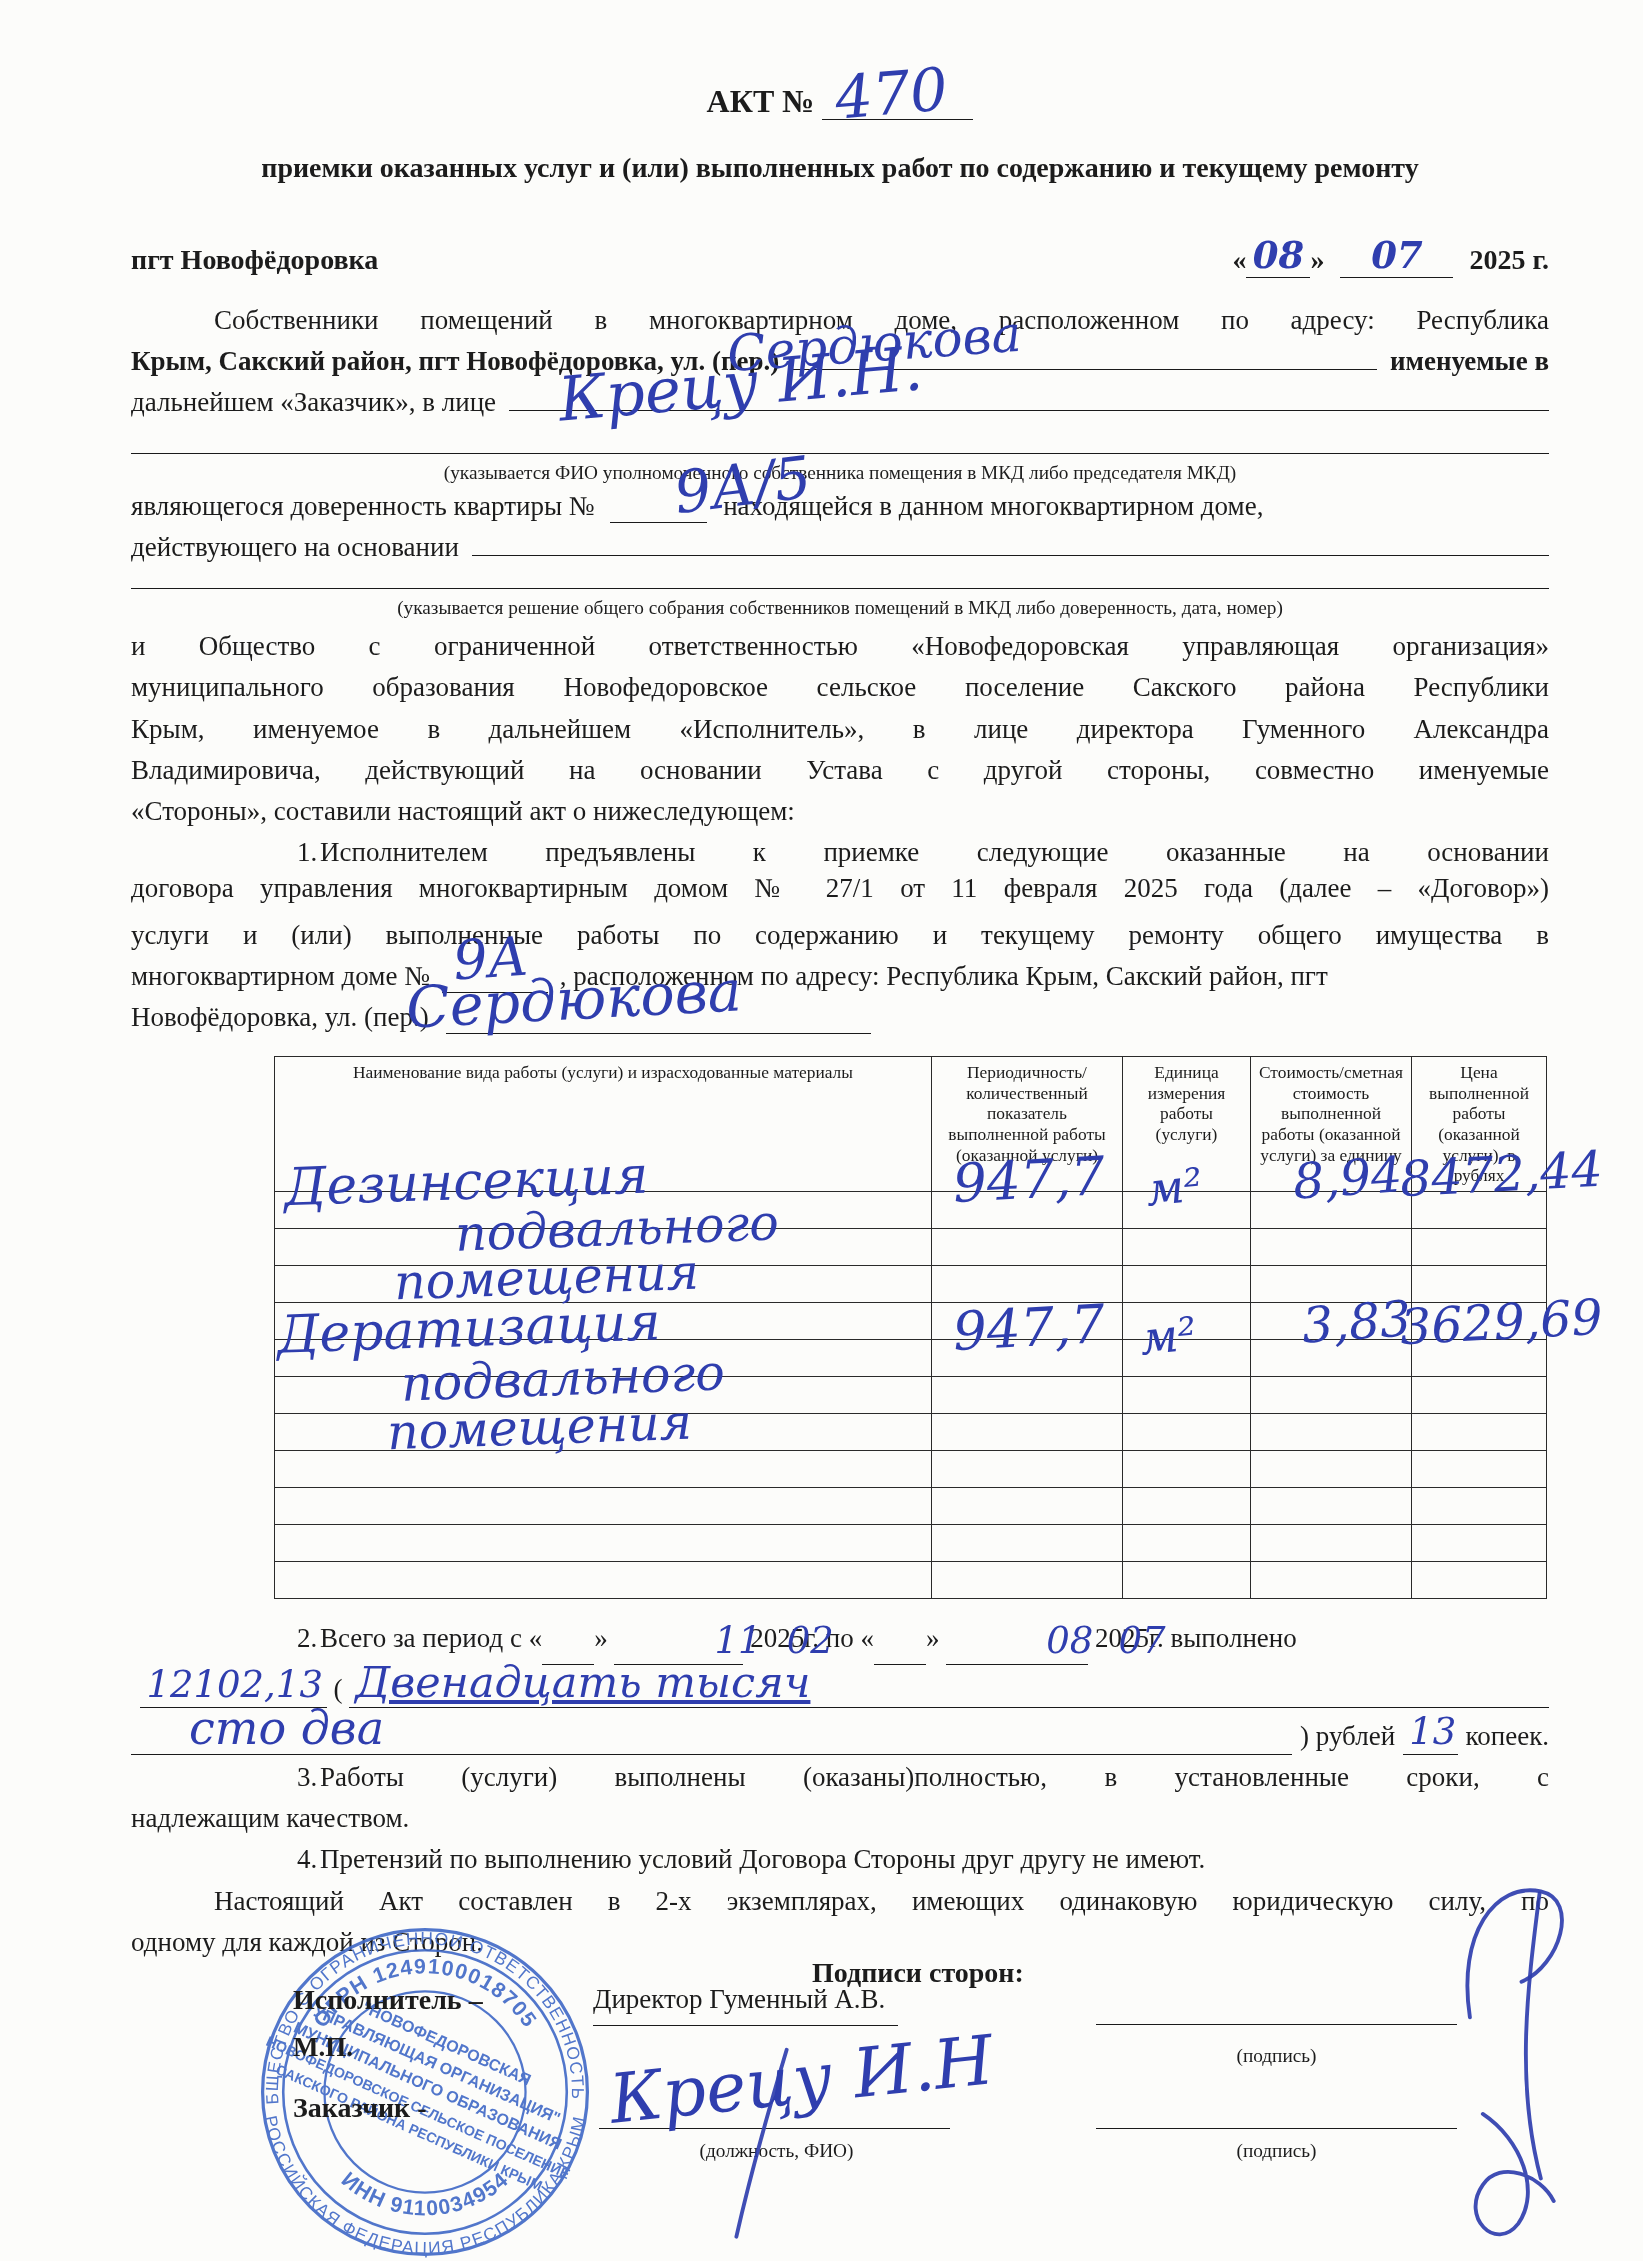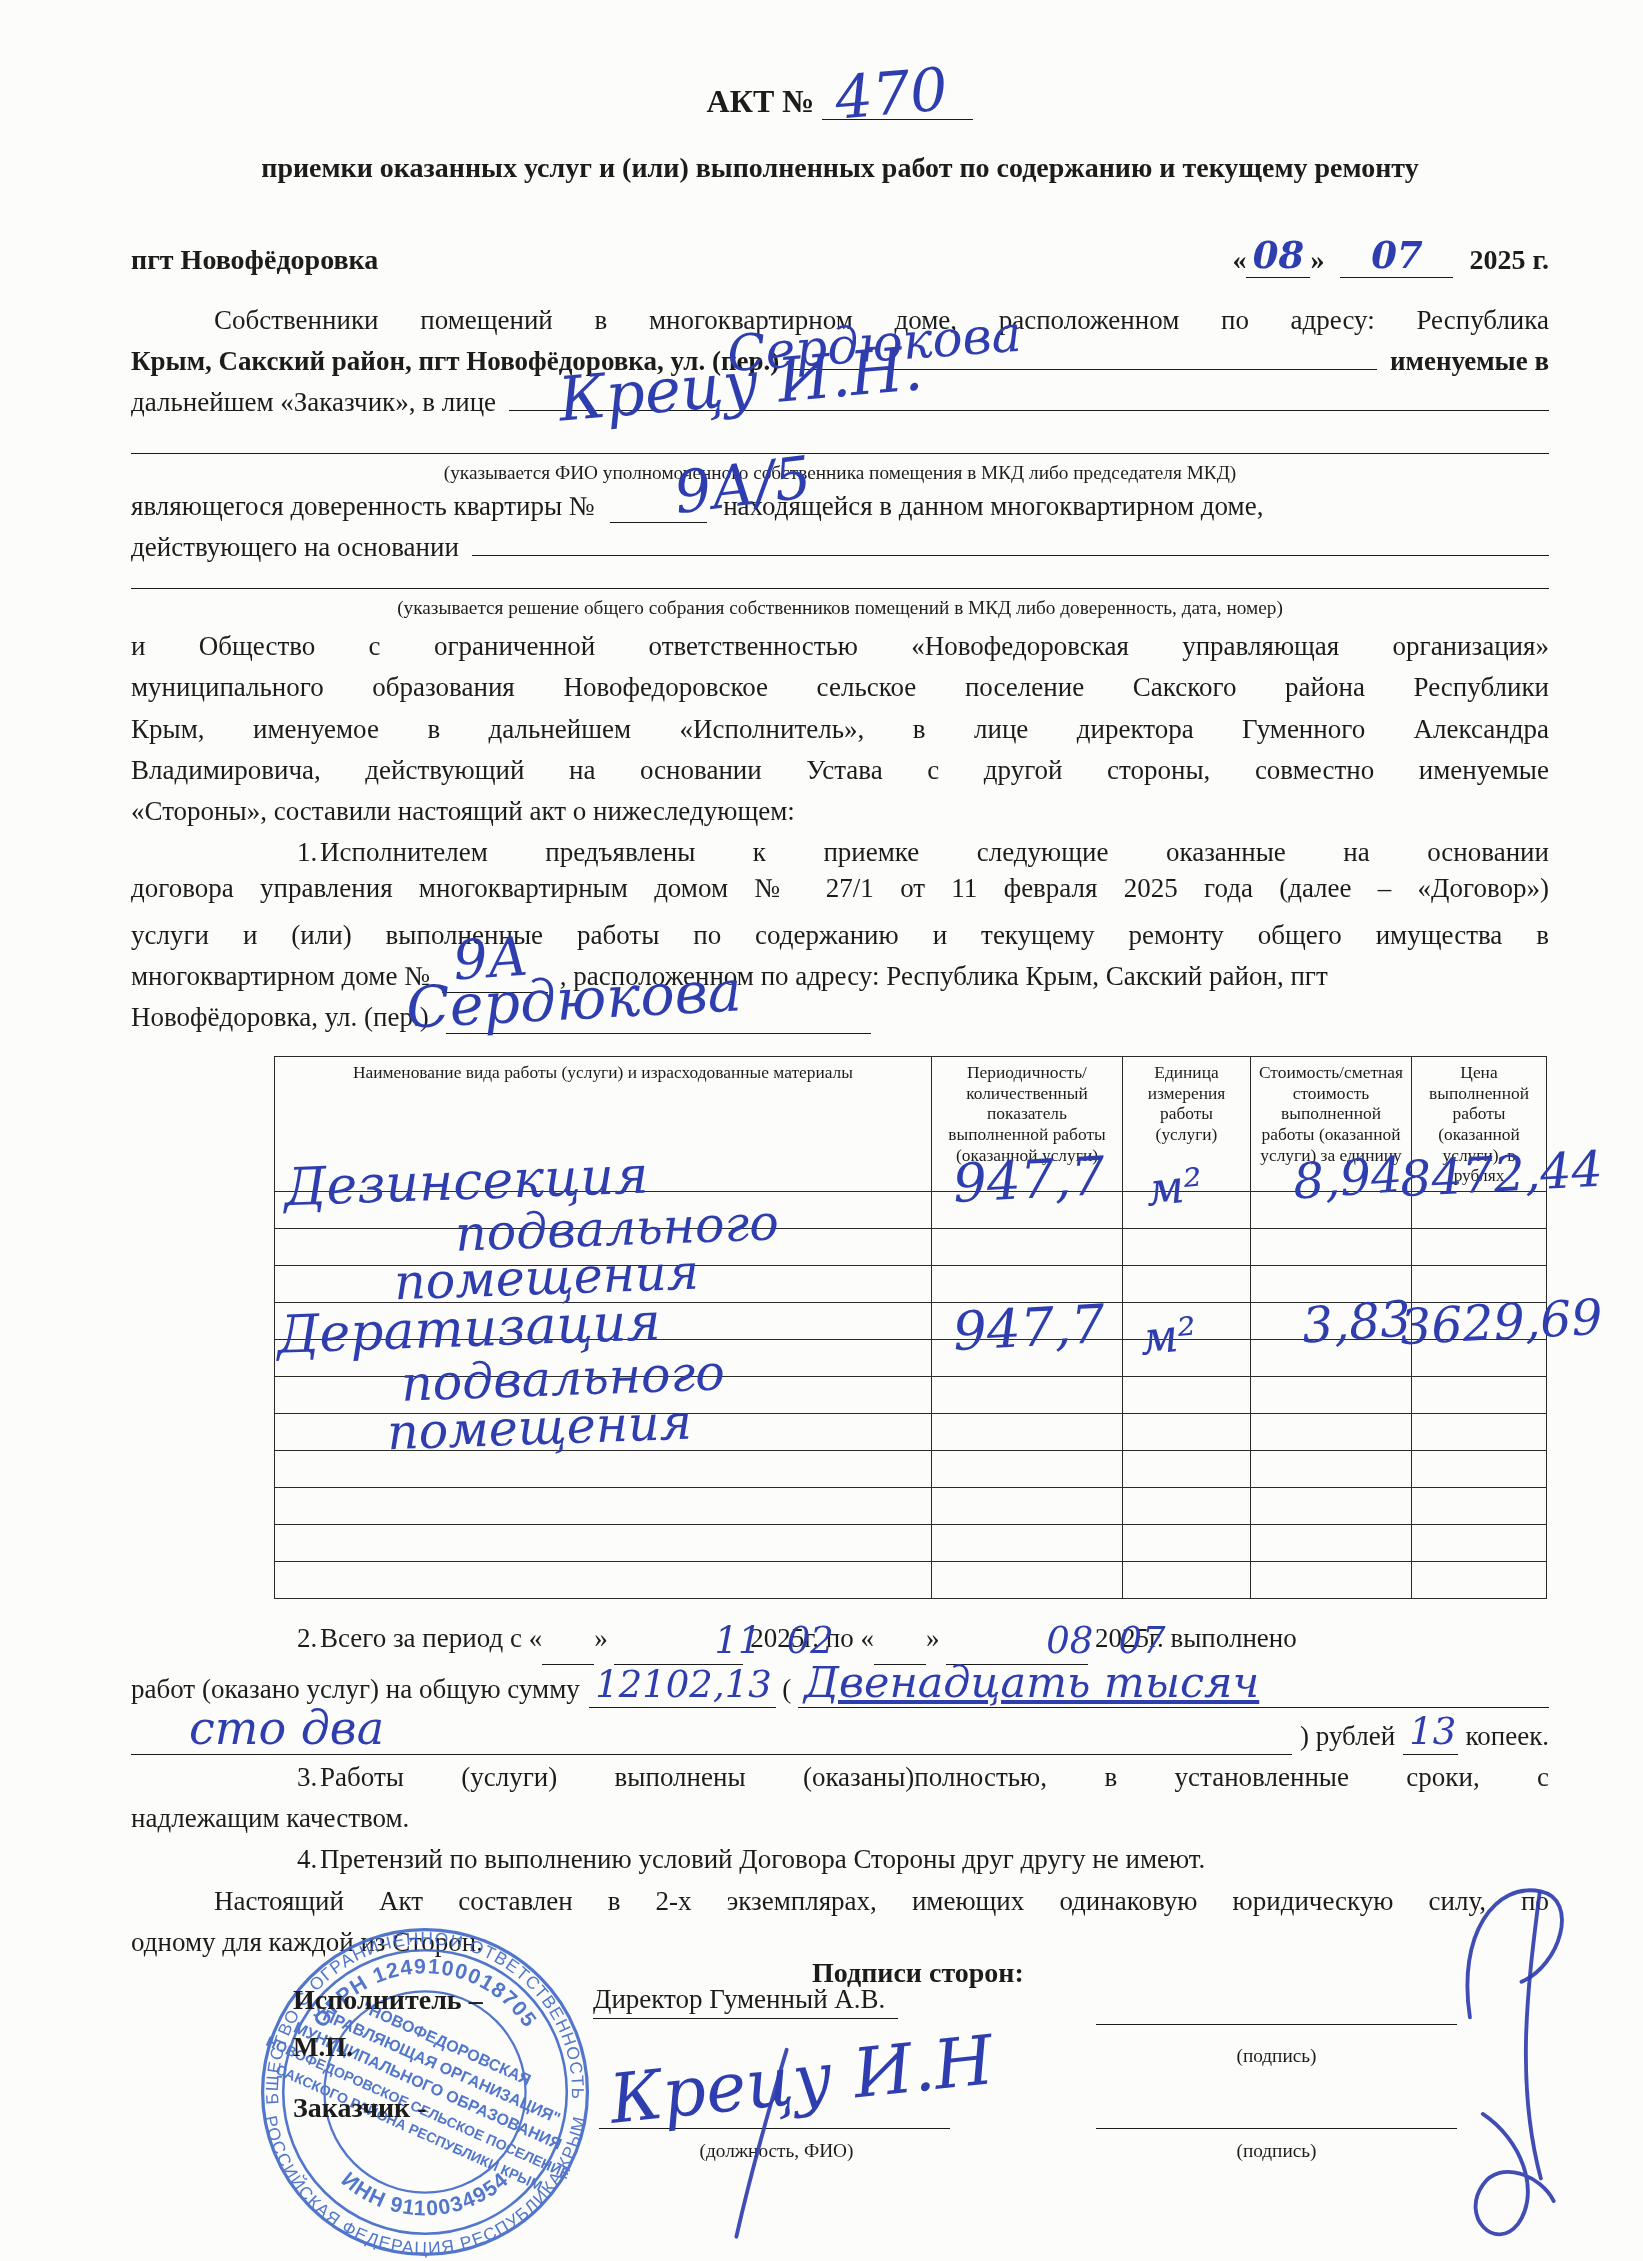--- a/index.html
+++ b/index.html
@@ -221,21 +221,20 @@
   <span class="hwa" style="left:1400px;top:1294px;font-size:49px;transform:rotate(-3deg);">3629,69</span>
 
   <div class="ln ind" style="top:1621px;">
     <span class="num">2.</span><span>Всего за период с «</span><span class="blh" style="width:52px;text-align:center;"><i class="hw">11</i></span><span>»</span>
     <span class="blh" style="width:129px;"><i class="hw">02</i></span>
     <span>2025г. по «</span><span class="blh" style="width:52px;text-align:center;"><i class="hw">08</i></span><span>»</span>
     <span class="blh" style="width:142px;"><i class="hw">07</i></span>
     <span>2025г. выполнено</span>
   </div>
   <div class="ln flex" style="top:1667px;">
-    <span>работ (оказано услуг) на общую сумму</span>
     <span class="blh" style="width:187px;margin-left:9px;"><i class="hw">12102,13</i></span>
     <span style="margin:0 6.4px;">(</span>
     <span class="blh fill"><i class="hw" style="font-size:43px;text-decoration:underline;">Двенадцать тысяч</i></span>
   </div>
   <div class="ln flex" style="top:1713px;">
     <span class="blh fill"><i class="hw" style="font-size:46px;padding-left:58px;">сто два</i></span>
     <span style="margin:0 7.7px;">) рублей</span>
     <span class="blh" style="width:55px;text-align:center;"><i class="hw">13</i></span>
     <span style="margin-left:7.7px;">копеек.</span>
   </div>
@@ -277,21 +276,21 @@
     <g transform="rotate(24 270 270)" font-size="25" font-weight="bold" text-anchor="middle">
       <text x="270" y="196">"НОВОФЕДОРОВСКАЯ</text>
       <text x="270" y="232">УПРАВЛЯЮЩАЯ ОРГАНИЗАЦИЯ"</text>
       <text x="270" y="268">МУНИЦИПАЛЬНОГО ОБРАЗОВАНИЯ</text>
       <text x="270" y="304" font-size="22">НОВОФЕДОРОВСКОЕ СЕЛЬСКОЕ ПОСЕЛЕНИЕ</text>
       <text x="270" y="338" font-size="22">САКСКОГО РАЙОНА РЕСПУБЛИКИ КРЫМ</text>
     </g>
   </svg>
 
   <div class="abs b" style="left:293px;top:1984px;font-size:28px;">Исполнитель –</div>
-  <div class="abs" style="left:593px;top:1984px;font-size:27px;border-bottom:1.9px solid #1a1a1a;padding:0 13px 3px 0;">Директор Гуменный А.В.</div>
+  <div class="abs" style="left:593px;top:1984px;font-size:27px;border-bottom:1.9px solid #1a1a1a;padding:0 13px 10px 0;">Директор Гуменный А.В.</div>
   <div class="rule" style="left:1096px;top:2024px;width:361px;"></div>
   <div class="abs ctr" style="left:1128px;top:2045px;width:297px;font-size:19.3px;">(подпись)</div>
 
   <div class="abs b" style="left:293px;top:2032px;font-size:27px;">М.П.</div>
 
   <div class="abs b" style="left:293px;top:2092px;font-size:28px;">Заказчик -</div>
   <div class="rule" style="left:599px;top:2128px;width:351px;"></div>
   <span class="hwa" style="left:609px;top:2040px;font-size:68px;transform:rotate(-6deg);">Крецу И.Н</span>
   <div class="abs ctr" style="left:622px;top:2140px;width:309px;font-size:19.3px;">(должность, ФИО)</div>
   <div class="rule" style="left:1096px;top:2128px;width:361px;"></div>

